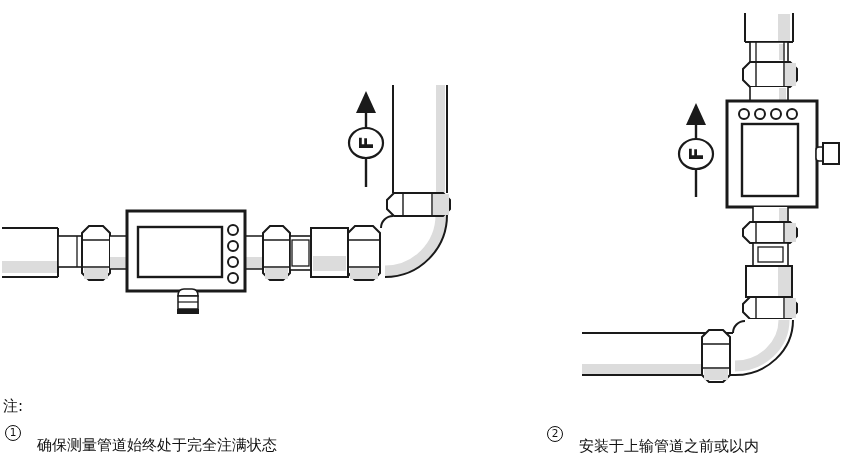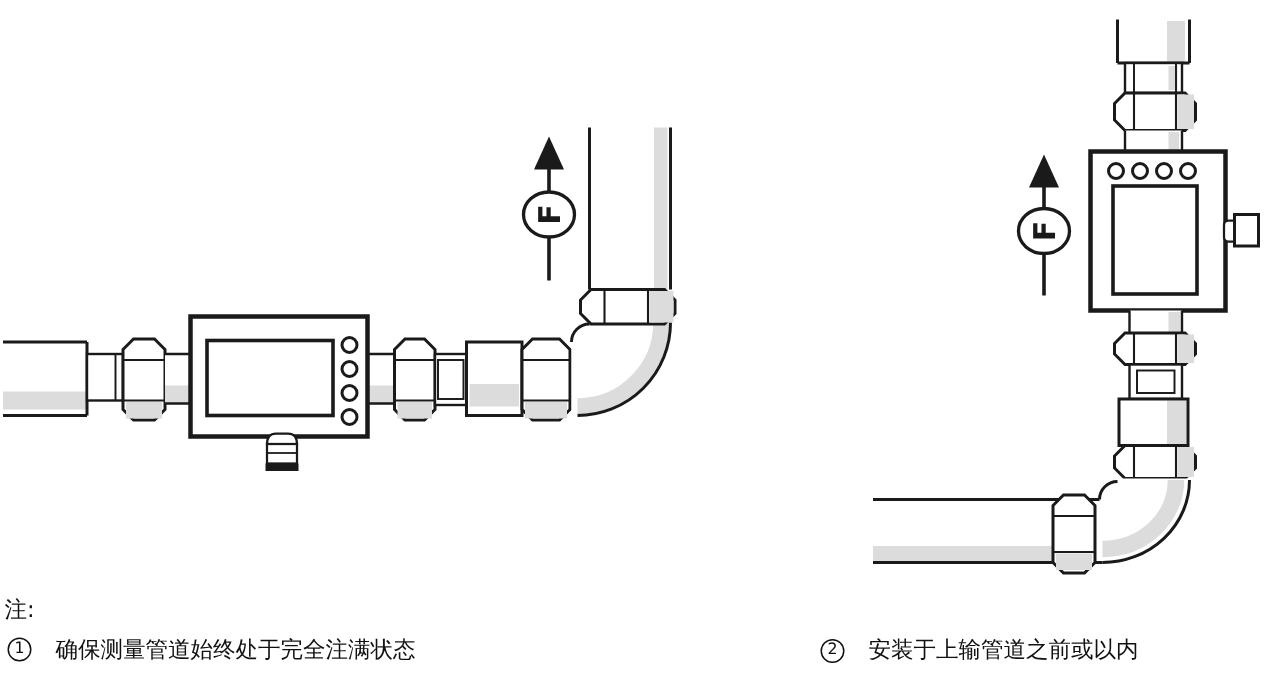--- a/index.html
+++ b/index.html
@@ -4,27 +4,27 @@
 <style>
   html,body{margin:0;padding:0;background:#fff;}
   .canvas{position:relative;width:852px;height:458px;background:#ffffff;overflow:hidden;
           font-family:"DejaVu Sans",sans-serif;color:#111;}
   .canvas svg{position:absolute;left:0;top:0;}
   .notes{position:absolute;left:0;top:0;width:852px;height:458px;pointer-events:none;}
   .note-heading{position:absolute;left:3px;top:398px;font-size:15px;line-height:17px;}
   .note{position:absolute;font-size:15px;line-height:17px;white-space:nowrap;}
   .note .marker{position:absolute;box-sizing:border-box;width:16px;height:16px;border:1.4px solid #111;
                 border-radius:50%;font-size:10.5px;line-height:13px;text-align:center;display:inline-block;}
-  .note .note-text{position:absolute;top:0;}
+  .note .note-text{position:absolute;top:12px;}
   .note-1{left:0;top:425px;}
   .note-1 .marker{left:5px;top:0;}
   .note-1 .note-text{left:37px;}
   .note-2{left:0;top:426px;}
   .note-2 .marker{left:547px;top:0;}
-  .note-2 .note-text{left:579px;font-family:Liberation Serif, serif;}
+  .note-2 .note-text{left:579px;}
 </style>
 </head>
 <body>
 
 <div class="canvas">
 
 <svg width="852" height="458" viewBox="0 0 852 458">
   <g fill="none" stroke="#1a1a1a" stroke-width="2">
 
     <g>

